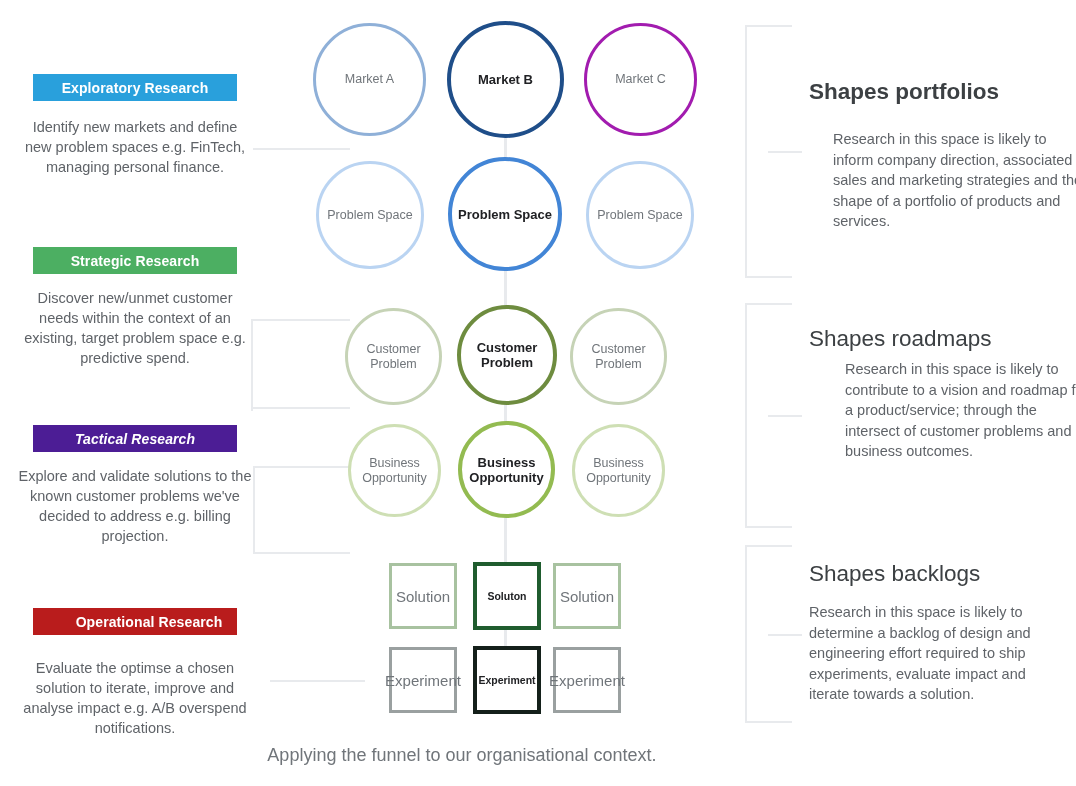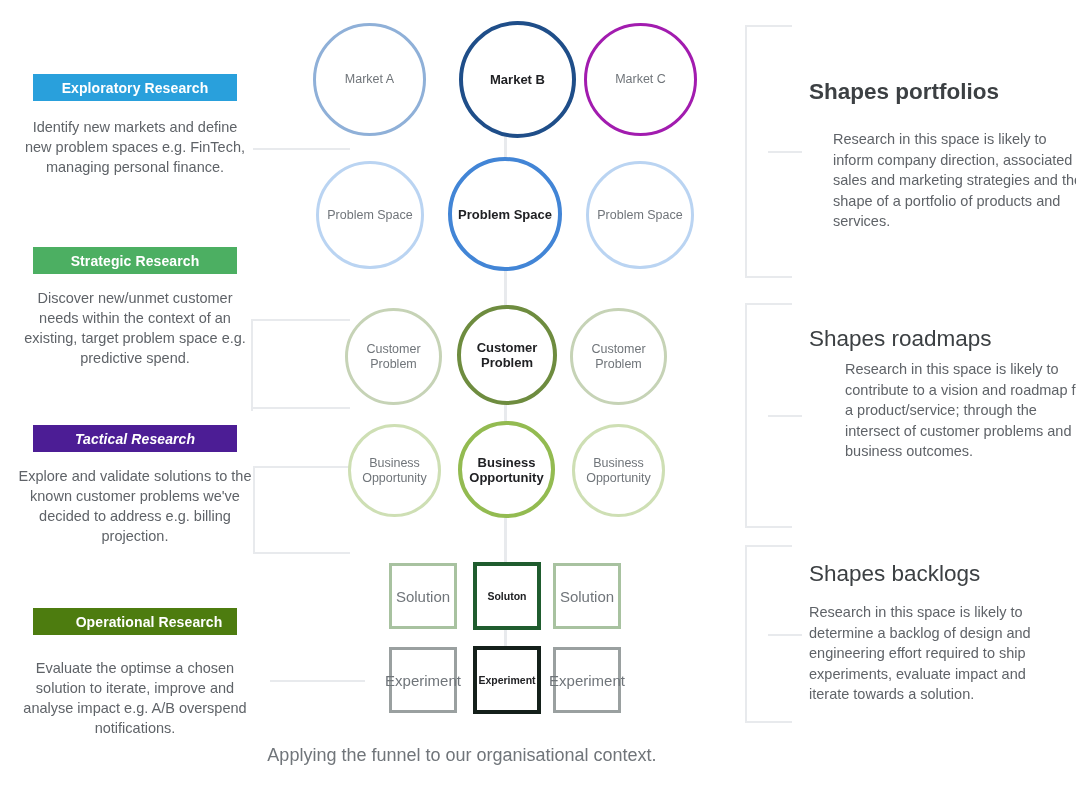--- a/index.html
+++ b/index.html
@@ -175,34 +175,34 @@
 
   <div class="tier-badge" style="top: 74px; background: rgb(41, 160, 220);">Exploratory Research</div>
   <div class="tier-desc" style="top:117px;">Identify new markets and define new problem spaces e.g. FinTech, managing personal finance.</div>
 
   <div class="tier-badge" style="top: 247px; background: rgb(76, 175, 98);">Strategic Research</div>
   <div class="tier-desc" style="top:288px;">Discover new/unmet customer needs within the context of an existing, target problem space e.g. predictive spend.</div>
 
   <div class="tier-badge" style="top: 425px; background: #4c1d95; font-style: italic;">Tactical Research</div>
   <div class="tier-desc" style="top:466px;">Explore and validate solutions to the known customer problems we've decided to address e.g. billing projection.</div>
 
-  <div class="tier-badge" style="top: 608px; background: #4d7c0f; padding-left: 28px;">Operational Research</div>
+  <div class="tier-badge" style="top: 608px; background: #b91c1c; padding-left: 28px;">Operational Research</div>
   <div class="tier-desc" style="top:649px;margin-top:9px;">Evaluate the optimse a chosen solution to iterate, improve and analyse impact e.g. A/B overspend notifications.</div>
 
   <div class="right-title" style="top:78px;font-weight:bold;">Shapes portfolios</div>
   <div class="right-body" style="top:129px;margin-left:24px;">Research in this space is likely to inform company direction, associated sales and marketing strategies and the shape of a portfolio of products and services.</div>
 
   <div class="right-title" style="top:325px;">Shapes roadmaps</div>
   <div class="right-body" style="top:359px;margin-left:36px;">Research in this space is likely to contribute to a vision and roadmap for a product/service; through the intersect of customer problems and business outcomes.</div>
 
   <div class="right-title" style="top:560px;">Shapes backlogs</div>
   <div class="right-body" style="top:602px;">Research in this space is likely to determine a backlog of design and engineering effort required to ship experiments, evaluate impact and iterate towards a solution.</div>
 
   <div class="node-circle dim" style="left:313px; top:23px; width:113px; height:113px; border:3px solid #8FB0D8;">Market A</div>
-  <div class="node-circle focus" style="left:459px; top:21px; width:117px; height:117px; border:4px solid #1F4E89;text-align:center;">Market B</div>
+  <div class="node-circle focus" style="left:447px; top:21px; width:117px; height:117px; border:4px solid #1F4E89;text-align:center;">Market B</div>
   <div class="node-circle dim" style="left:584px; top:23px; width:113px; height:113px; border:3px solid #a21caf;">Market C</div>
 
   <div class="node-circle dim" style="left:316px; top:161px; width:108px; height:108px; border:3px solid #BAD4F2;">Problem Space</div>
   <div class="node-circle focus" style="left:448px; top:157px; width:114px; height:114px; border:4px solid #4285D6;">Problem Space</div>
   <div class="node-circle dim" style="left:586px; top:161px; width:108px; height:108px; border:3px solid #BAD4F2;">Problem Space</div>
 
   <div class="node-circle dim" style="left:345px; top:308px; width:97px; height:97px; border:3px solid #C6D3B6;">Customer Problem</div>
   <div class="node-circle focus" style="left:457px; top:305px; width:100px; height:100px; border:4px solid #6E8C3F;">Customer Problem</div>
   <div class="node-circle dim" style="left:570px; top:308px; width:97px; height:97px; border:3px solid #C6D3B6;">Customer Problem</div>
 

